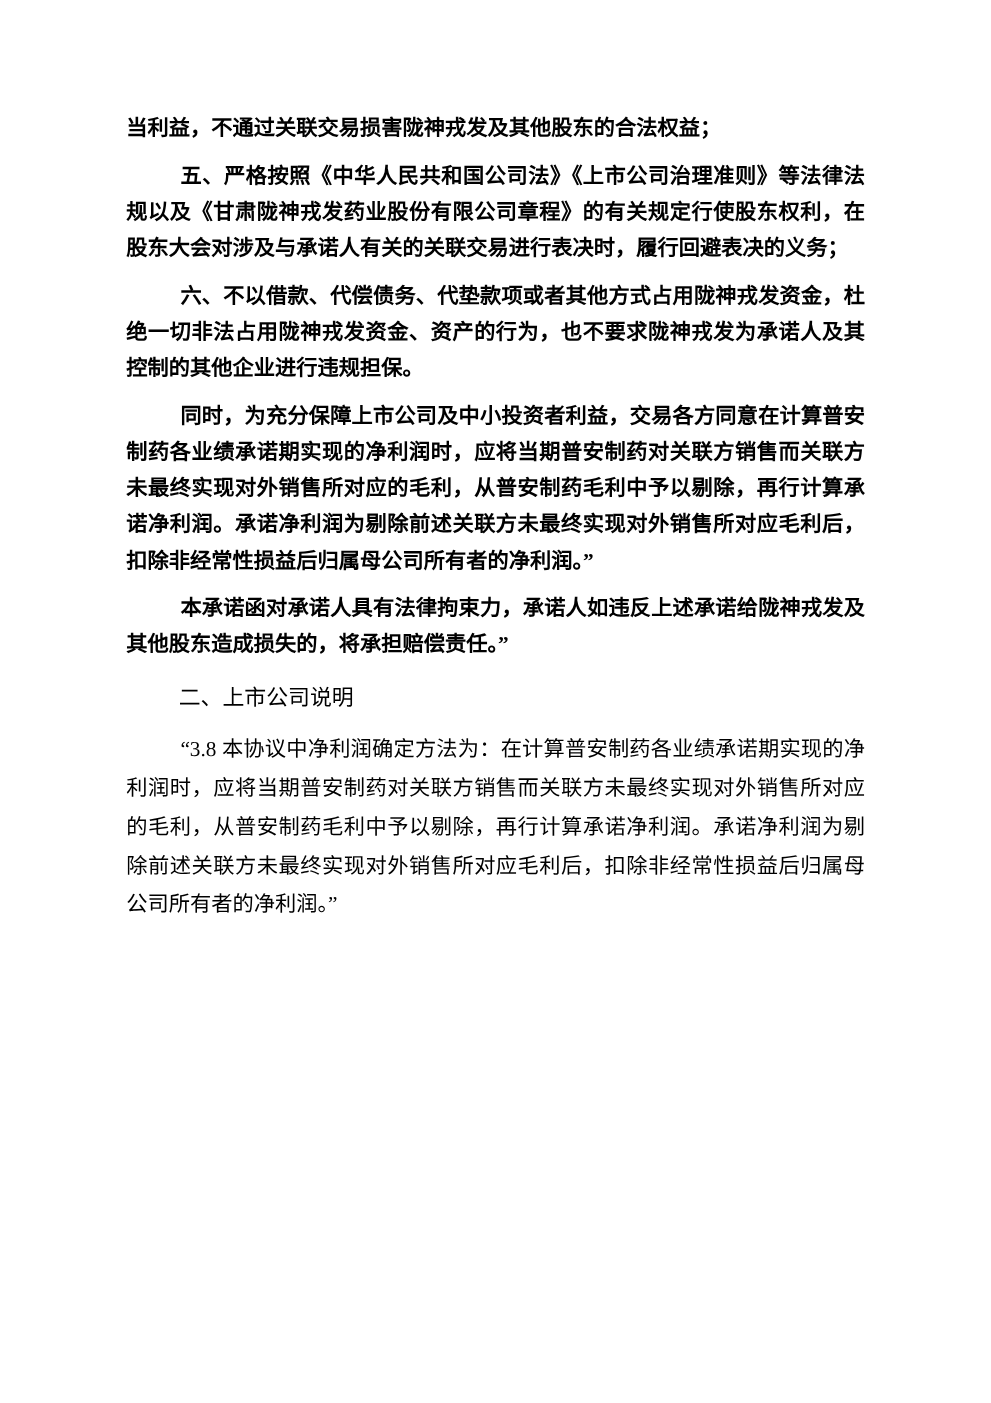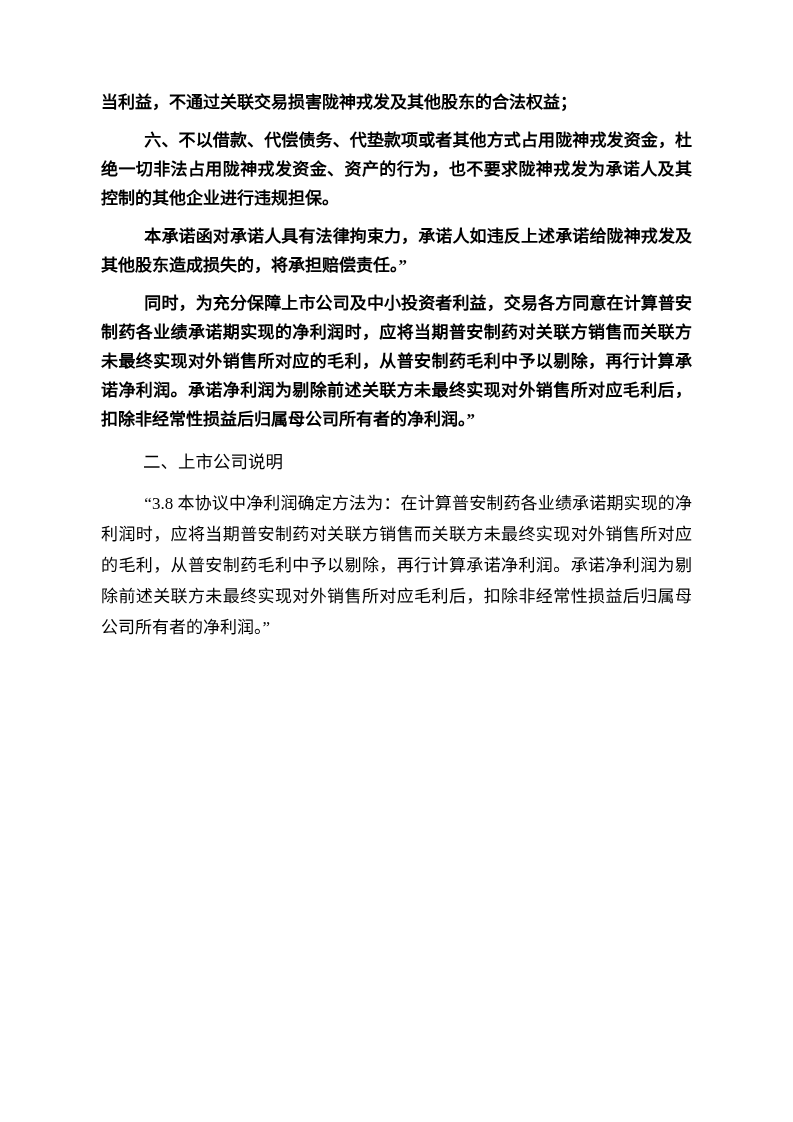--- a/index.html
+++ b/index.html
@@ -63,26 +63,27 @@
 </style>
 </head>
 <body>
 
 <div class="page">
   <div class="body-text">
 
     <p class="kai">当利益，不通过关联交易损害陇神戎发及其他股东的合法权益；</p>
 
 
+    <p class="kai indent">五、严格按照《中华人民共和国公司法》《上市公司治理准则》等法律法规以及《甘肃陇神戎发药业股份有限公司章程》的有关规定行使股东权利，在股东大会对涉及与承诺人有关的关联交易进行表决时，履行回避表决的义务；</p>
 
     <p class="kai indent">六、不以借款、代偿债务、代垫款项或者其他方式占用陇神戎发资金，杜绝一切非法占用陇神戎发资金、资产的行为，也不要求陇神戎发为承诺人及其控制的其他企业进行违规担保。</p>
 
+    <p class="kai indent">同时，为充分保障上市公司及中小投资者利益，交易各方同意在计算普安制药各业绩承诺期实现的净利润时，应将当期普安制药对关联方销售而关联方未最终实现对外销售所对应的毛利，从普安制药毛利中予以剔除，再行计算承诺净利润。承诺净利润为剔除前述关联方未最终实现对外销售所对应毛利后，扣除非经常性损益后归属母公司所有者的净利润。”</p>
+
     <p class="kai indent">本承诺函对承诺人具有法律拘束力，承诺人如违反上述承诺给陇神戎发及其他股东造成损失的，将承担赔偿责任。”</p>
-
-    <p class="kai indent">同时，为充分保障上市公司及中小投资者利益，交易各方同意在计算普安制药各业绩承诺期实现的净利润时，应将当期普安制药对关联方销售而关联方未最终实现对外销售所对应的毛利，从普安制药毛利中予以剔除，再行计算承诺净利润。承诺净利润为剔除前述关联方未最终实现对外销售所对应毛利后，扣除非经常性损益后归属母公司所有者的净利润。”</p>
 
     <h2 class="section-heading">二、上市公司说明</h2>
 
 
     <p class="song indent">“3.8 本协议中净利润确定方法为：在计算普安制药各业绩承诺期实现的净利润时，应将当期普安制药对关联方销售而关联方未最终实现对外销售所对应的毛利，从普安制药毛利中予以剔除，再行计算承诺净利润。承诺净利润为剔除前述关联方未最终实现对外销售所对应毛利后，扣除非经常性损益后归属母公司所有者的净利润。”</p>
 
 
   </div>
 
   <div class="page-number">82 / 94</div>

